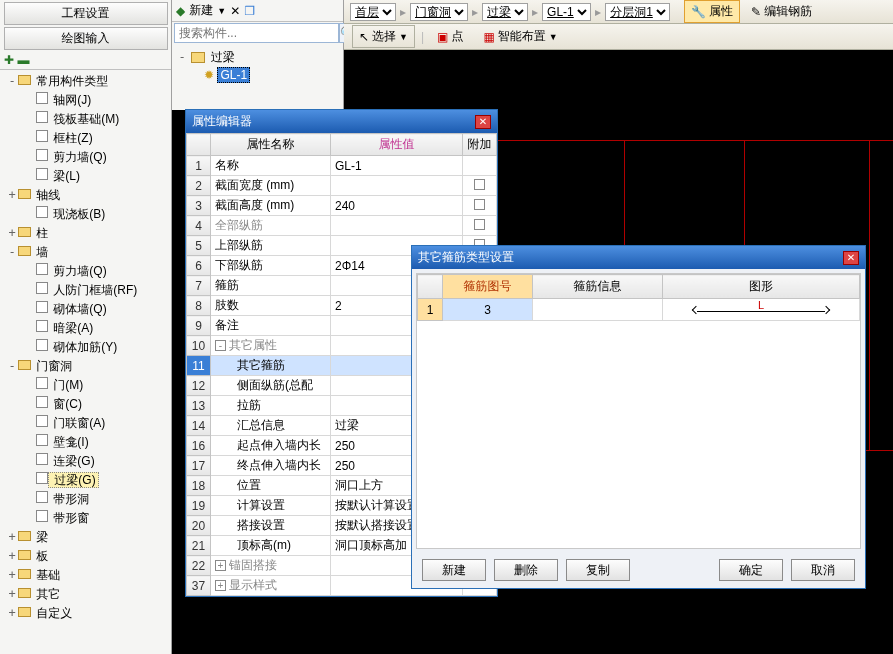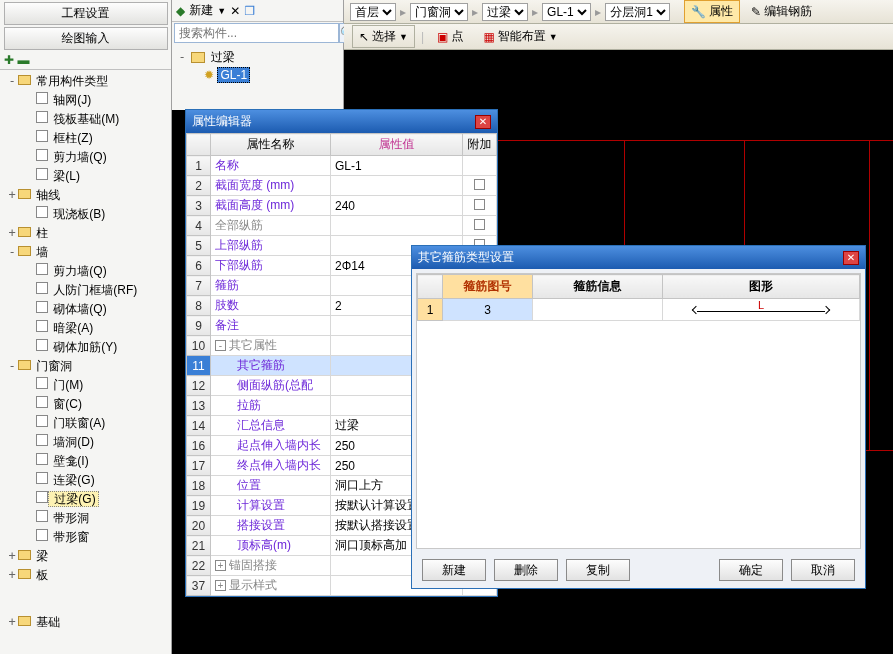--- a/index.html
+++ b/index.html
@@ -18,52 +18,52 @@
   .tlabel.sel { background:#fdf2b3; border:1px dotted #888; }
 
   
   #mid-pane { position:absolute; left:172px; top:0; width:172px; height:110px; background:#f5f5f3; border-right:1px solid #a0a0a0; }
   #mid-top { padding:2px 4px; display:flex; align-items:center; gap:4px; border-bottom:1px solid #c0c0c0; }
   #mid-search { display:flex; margin:1px 2px; }
   #mid-search input { flex:1; border:1px solid #9cb6d6; padding:2px 4px; height:20px; }
   #mid-search .sbtn { width:22px; height:20px; border:1px solid #9cb6d6; background:#eef3fa; display:flex; align-items:center; justify-content:center; cursor:pointer; }
   #mid-tree { padding:4px 4px; }
   #ribbon1 { position:absolute; left:344px; top:0; width:549px; height:24px; background:linear-gradient(#f6f4ee,#e7e3d6); border-bottom:1px solid #b0b0a0; display:flex; align-items:center; gap:4px; padding:0 6px; }
-  #ribbon1 select { border:1px solid #a0a0a0; background:#fff; font-size:12px; height:18px; }
+  #ribbon1 select { border:1px solid #a0a0a0; background:#fff; font-size:12px; height:18px;text-decoration:underline; }
   #ribbon2 { position:absolute; left:344px; top:24px; width:549px; height:26px; background:linear-gradient(#f6f4ee,#e7e3d6); border-bottom:1px solid #b0b0a0; display:flex; align-items:center; gap:6px; padding:0 8px; }
   .rbtn { border:1px solid transparent; padding:2px 6px; display:inline-flex; align-items:center; gap:3px; cursor:pointer; }
   .rbtn.active { border:1px solid #e0a030; background:#ffe9a8; }
 
   #canvas { position:absolute; left:344px; top:50px; width:549px; height:604px; background:#000; }
   #canvas .redline-h { position:absolute; height:1px; background:#b00000; }
   #canvas .redline-v { position:absolute; width:1px; background:#b00000; }
 
   
   #prop-win { position:absolute; left:185px; top:109px; width:313px; background:#fff; border:1px solid #2a6fb7; }
   .win-title { background:linear-gradient(#4d8fe0,#1c5bb0); color:#fff; padding:3px 6px; display:flex; justify-content:space-between; align-items:center; }
   .win-close { width:16px; height:14px; background:#d44; color:#fff; display:flex; align-items:center; justify-content:center; border:1px solid #900; cursor:pointer; font-size:10px; }
   #prop-win table { border-collapse:collapse; width:100%; }
   #prop-win th { background:linear-gradient(#f8f8f8,#e6e6e6); border:1px solid #c4c4c4; padding:2px 4px; font-weight:normal; }
   #prop-win th.val { color:#c03090; }
   #prop-win td { border:1px solid #d8d8d8; padding:1px 4px; height:18px; }
   #prop-win td.rn { background:linear-gradient(#f8f8f8,#e6e6e6); text-align:center; width:24px; color:#333; border:1px solid #c4c4c4; }
-  #prop-win td.nm { color:#6d28d9; width:120px; }
+  #prop-win td.nm { color:#000000; width:120px; }
   #prop-win td.nm.gray { color:#888; }
   #prop-win tr.sel td { background:#cfe3ff; }
   #prop-win tr.sel td.rn { background:#3a7fd6; color:#fff; }
   #prop-win td.chk { width:30px; text-align:center; }
   .chkbox { display:inline-block; width:11px; height:11px; border:1px solid #888; background:#fff; }
   .twist { display:inline-block; width:11px; height:11px; border:1px solid #888; text-align:center; line-height:9px; font-size:10px; background:#fff; margin-right:3px; }
   .red-ellipse { position:absolute; border:2px solid #d00000; border-radius:50%; pointer-events:none; }
 
   
   #stir-win { position:absolute; left:411px; top:245px; width:455px; height:344px; background:#eef1f6; border:1px solid #2a6fb7; }
   #stir-win .body { background:#fff; margin:4px; height:276px; border:1px solid #c8c8c8; overflow:hidden; }
   #stir-win table { border-collapse:collapse; width:100%; }
-  #stir-win th { background:linear-gradient(#f8f8f8,#e6e6e6); border:1px solid #c4c4c4; padding:3px 12px; font-weight:bold; }
+  #stir-win th { background:linear-gradient(#f8f8f8,#e6e6e6); border:1px solid #c4c4c4; padding:3px 12px; font-weight:normal; }
   #stir-win th.active { background:#ffe0a0; color:#b03000; }
   #stir-win td { border:1px solid #d8d8d8; padding:2px 4px; height:20px; text-align:center; }
   #stir-win td.rn { background:#ffe0a0; text-align:center; width:22px; border:1px solid #c4c4c4; }
   #stir-win td.sel { background:#cfe3ff; }
   #stir-win .btnbar { display:flex; justify-content:space-between; padding:6px 10px; }
   #stir-win .btnbar .grp { display:flex; gap:8px; }
   #stir-win .btnbar button { width:64px; height:22px; background:linear-gradient(#fdfdfd,#e2e2e2); border:1px solid #8a8a8a; cursor:pointer; }
   .shape-L { display:inline-block; width:140px; height:14px; position:relative; }
   .shape-L::before { content:""; position:absolute; left:6px; right:6px; top:10px; border-top:1px solid #000; }
   .shape-L::after { content:"L"; position:absolute; left:50%; top:-2px; transform:translateX(-50%); color:#c00; font-size:11px; }
@@ -95,29 +95,28 @@
       <div class="tnode" style="padding-left: 4px;"><span class="tw">-</span><span class="tfolder"></span><span class="tlabel"> 墙</span></div>
       <div class="tnode" style="padding-left: 22px;"><span class="tw"></span><span class="tleaf"></span><span class="tlabel"> 剪力墙(Q)</span></div>
       <div class="tnode" style="padding-left: 22px;"><span class="tw"></span><span class="tleaf"></span><span class="tlabel"> 人防门框墙(RF)</span></div>
       <div class="tnode" style="padding-left: 22px;"><span class="tw"></span><span class="tleaf"></span><span class="tlabel"> 砌体墙(Q)</span></div>
       <div class="tnode" style="padding-left: 22px;"><span class="tw"></span><span class="tleaf"></span><span class="tlabel"> 暗梁(A)</span></div>
       <div class="tnode" style="padding-left: 22px;"><span class="tw"></span><span class="tleaf"></span><span class="tlabel"> 砌体加筋(Y)</span></div>
       <div class="tnode" style="padding-left: 4px;"><span class="tw">-</span><span class="tfolder"></span><span class="tlabel"> 门窗洞</span></div>
       <div class="tnode" style="padding-left: 22px;"><span class="tw"></span><span class="tleaf"></span><span class="tlabel"> 门(M)</span></div>
       <div class="tnode" style="padding-left: 22px;"><span class="tw"></span><span class="tleaf"></span><span class="tlabel"> 窗(C)</span></div>
       <div class="tnode" style="padding-left: 22px;"><span class="tw"></span><span class="tleaf"></span><span class="tlabel"> 门联窗(A)</span></div>
-      <div class="tnode" style="padding-left: 22px;"><span class="tw"></span><span class="tleaf"></span><span class="tlabel"> 墙洞(D)</span></div>
       <div class="tnode" style="padding-left: 22px;"><span class="tw"></span><span class="tleaf"></span><span class="tlabel"> 壁龛(I)</span></div>
       <div class="tnode" style="padding-left: 22px;"><span class="tw"></span><span class="tleaf"></span><span class="tlabel"> 连梁(G)</span></div>
       <div class="tnode" style="padding-left: 22px;"><span class="tw"></span><span class="tleaf"></span><span class="tlabel sel"> 过梁(G)</span></div>
       <div class="tnode" style="padding-left: 22px;"><span class="tw"></span><span class="tleaf"></span><span class="tlabel"> 带形洞</span></div>
       <div class="tnode" style="padding-left: 22px;"><span class="tw"></span><span class="tleaf"></span><span class="tlabel"> 带形窗</span></div>
       <div class="tnode" style="padding-left: 4px;"><span class="tw">+</span><span class="tfolder"></span><span class="tlabel"> 梁</span></div>
       <div class="tnode" style="padding-left: 4px;"><span class="tw">+</span><span class="tfolder"></span><span class="tlabel"> 板</span></div>
-      <div class="tnode" style="padding-left: 4px; margin-top: 28px;"><span class="tw">+</span><span class="tfolder"></span><span class="tlabel"> 基础</span></div>
+      <div class="tnode" style="padding-left: 4px;"><span class="tw">+</span><span class="tfolder"></span><span class="tlabel"> 基础</span></div>
       <div class="tnode" style="padding-left: 4px;"><span class="tw">+</span><span class="tfolder"></span><span class="tlabel"> 其它</span></div>
       <div class="tnode" style="padding-left: 4px;"><span class="tw">+</span><span class="tfolder"></span><span class="tlabel"> 自定义</span></div>
     </div>
 </div>
 
 <div id="mid-pane">
   <div id="mid-top">
     <span style="color:#2a7a2a;">◆</span>
     <span>新建</span>
     <span style="font-size:9px;">▼</span>

